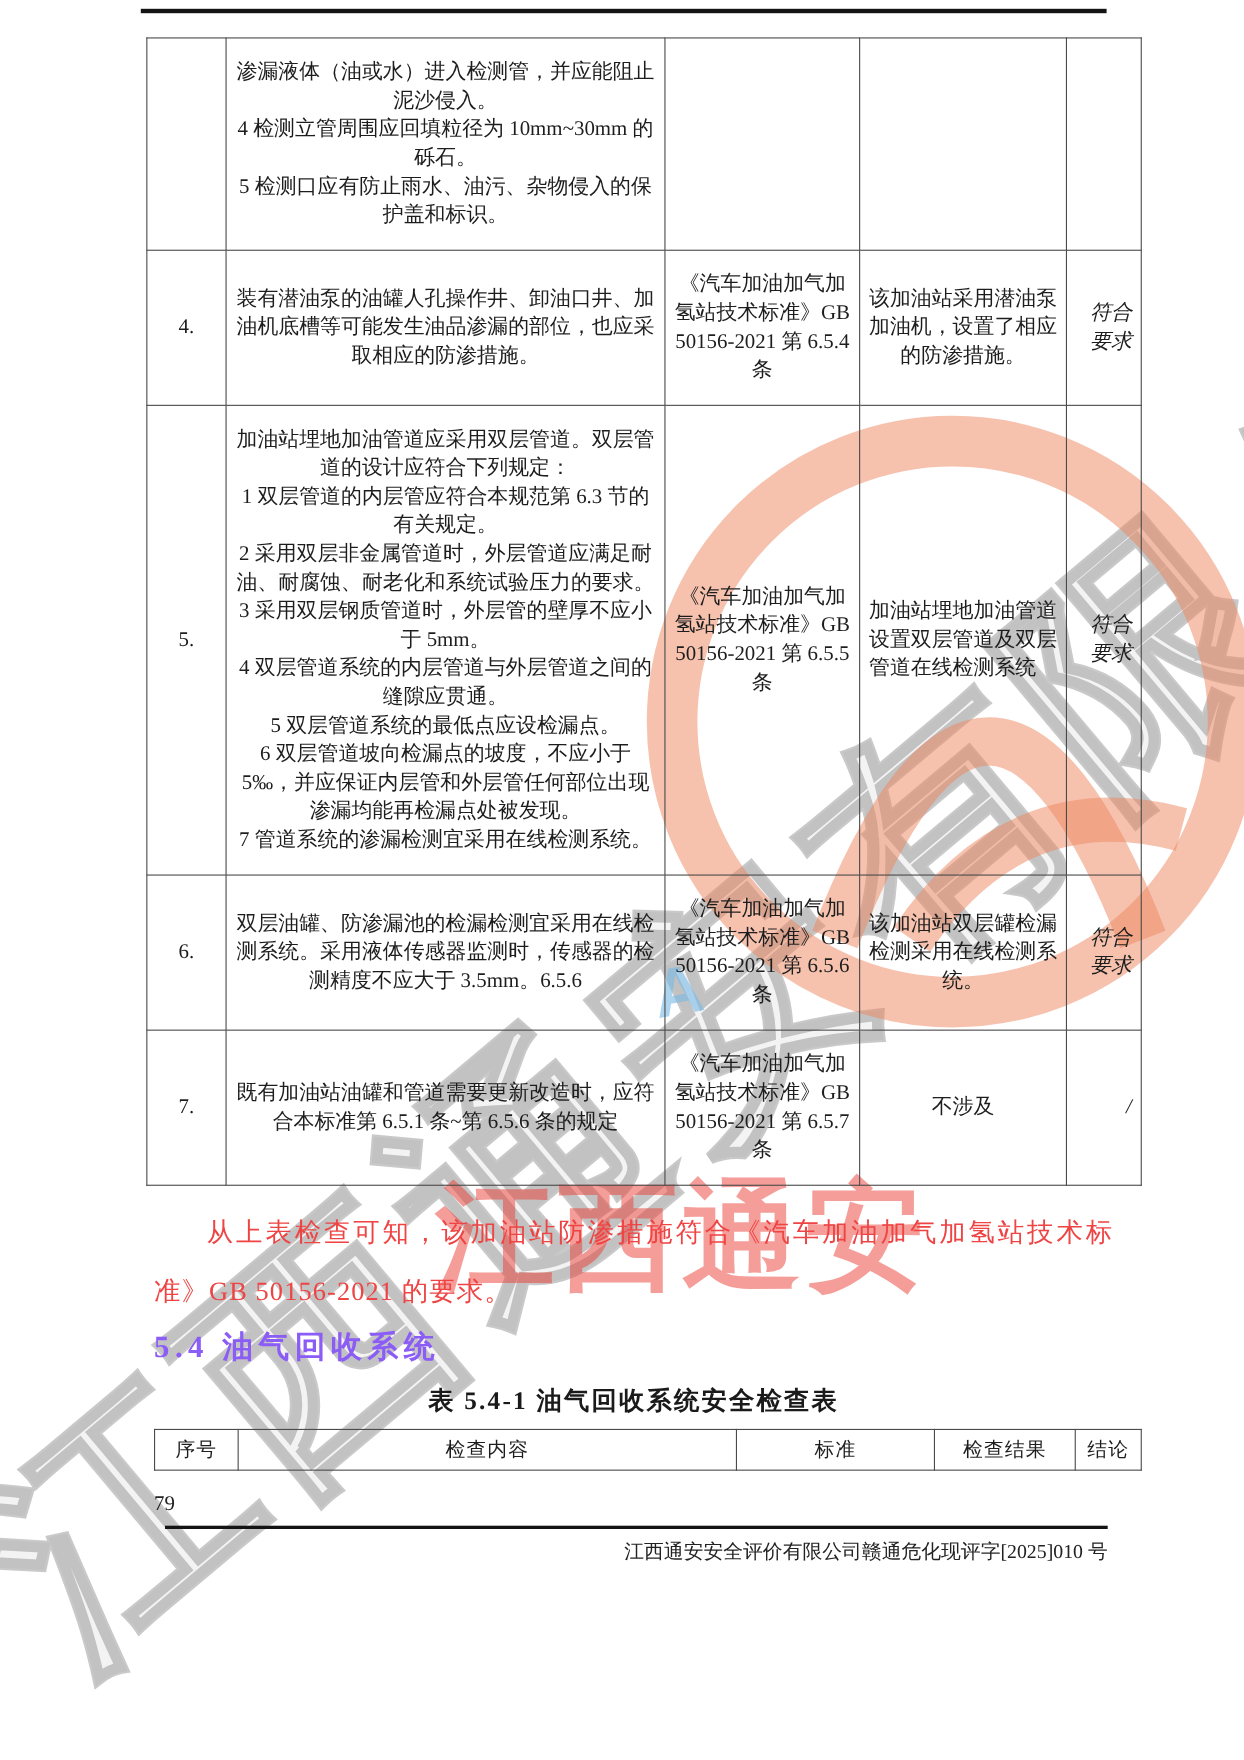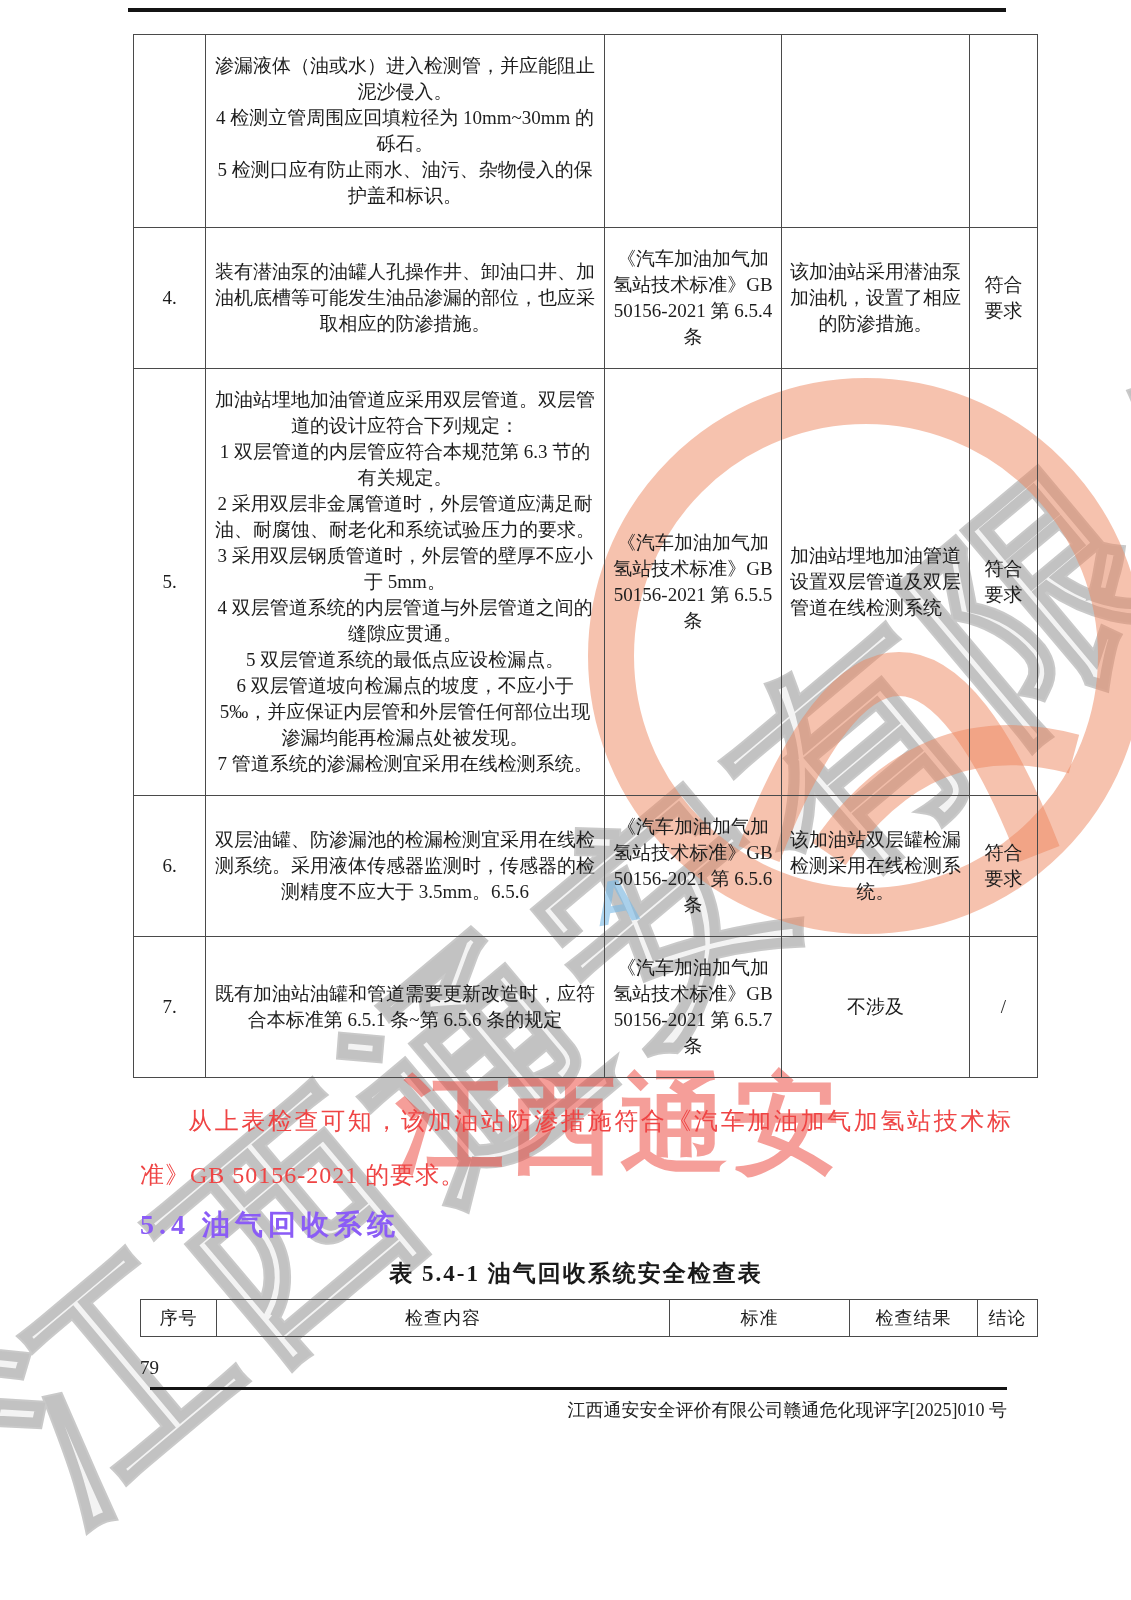--- a/index.html
+++ b/index.html
@@ -48,21 +48,21 @@
   }
   table.check td,table.check th{
     border:1.5px solid #4a4a4a;vertical-align:middle;
     padding:18px 8px;word-break:break-all;
   }
   td.seq{text-align:center;}
   td.cellc p{margin:0;text-align:center;}
   td.std{text-align:center;}
   td.res{text-align:center;}
   td.res.left{text-align:left;}
-  td.concl{text-align:center;padding:3px 10px;}
+  td.concl{text-align:right;padding:3px 10px;font-style:italic;}
   .body-para{
     margin:16px 0 0 140px;width:872px;
     font-size:24px;line-height:54px;letter-spacing:1px;
     text-indent:48px;text-align:justify;color:#ef4444;
   }
   .section-heading{
     margin:4px 0 0 140px;
     font-size:28px;font-weight:bold;letter-spacing:5px;color:#8b5cf6;
   }
   .table-caption{

